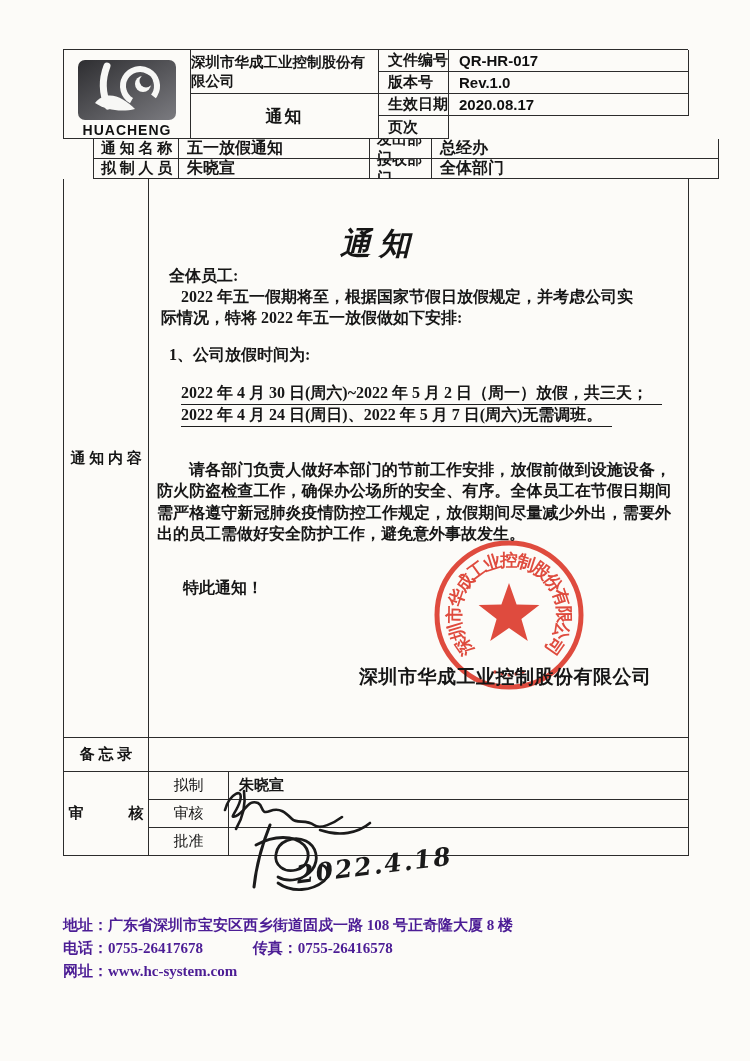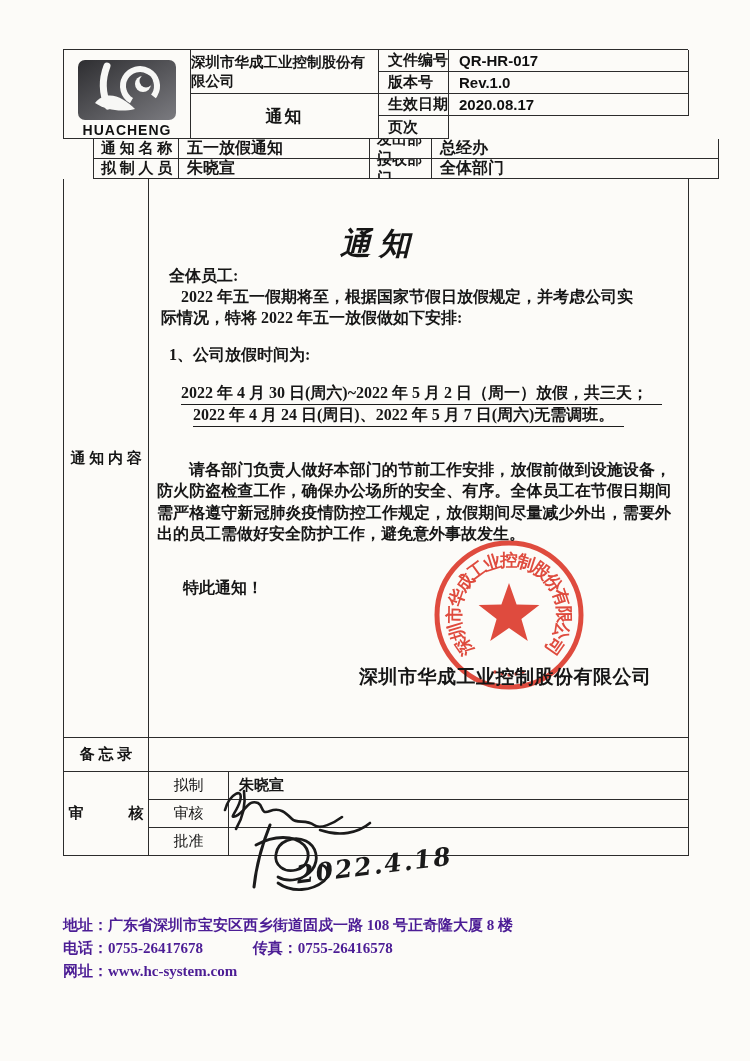--- a/index.html
+++ b/index.html
@@ -111,21 +111,21 @@
 
     <div class="sec content-grid">
       <div class="content-label">通 知 内 容</div>
       <div class="content-body">
         <div class="abs notice-title" style="left:191px;top:44px;">通知</div>
         <div class="abs t16" style="left:20px;top:86px;">全体员工:</div>
         <div class="abs t16" style="left:32px;top:107px;">2022 年五一假期将至，根据国家节假日放假规定，并考虑公司实</div>
         <div class="abs t16" style="left:12px;top:128px;">际情况，特将 2022 年五一放假做如下安排:</div>
         <div class="abs t16" style="left:20px;top:165px;">1、公司放假时间为:</div>
         <div class="abs t16 uline" style="left:32px;top:203px;padding-right:14px;">2022 年 4 月 30 日(周六)~2022 年 5 月 2 日（周一）放假，共三天；</div>
-        <div class="abs t16 uline" style="left:32px;top:225px;padding-right:10px;margin-left:12px;">2022 年 4 月 24 日(周日)、2022 年 5 月 7 日(周六)无需调班。</div>
+        <div class="abs t16 uline" style="left:32px;top:225px;padding-right:10px;">2022 年 4 月 24 日(周日)、2022 年 5 月 7 日(周六)无需调班。</div>
         <div class="abs t16 bodypara" style="left:8px;top:280px;">请各部门负责人做好本部门的节前工作安排，放假前做到设施设备，防火防盗检查工作，确保办公场所的安全、有序。全体员工在节假日期间需严格遵守新冠肺炎疫情防控工作规定，放假期间尽量减少外出，需要外出的员工需做好安全防护工作，避免意外事故发生。</div>
         <div class="abs t16" style="left:34px;top:398px;">特此通知！</div>
 
         <div class="seal" style="color: rgb(223, 56, 42);">
           <svg width="180" height="180" viewBox="-90 -90 180 180">
             <circle cx="0" cy="0" r="72" fill="none" stroke="currentColor" stroke-width="5"></circle>
             <polygon fill="currentColor" points="0,-32 7.6,-10.5 30.4,-9.9 12.4,4 18.8,25.9 0,13 -18.8,25.9 -12.4,4 -30.4,-9.9 -7.6,-10.5"></polygon>
             <circle cx="-14" cy="57" r="1.7" fill="currentColor"></circle>
             <circle cx="-7" cy="59" r="1.7" fill="currentColor"></circle>
             <circle cx="0" cy="60" r="1.7" fill="currentColor"></circle>

